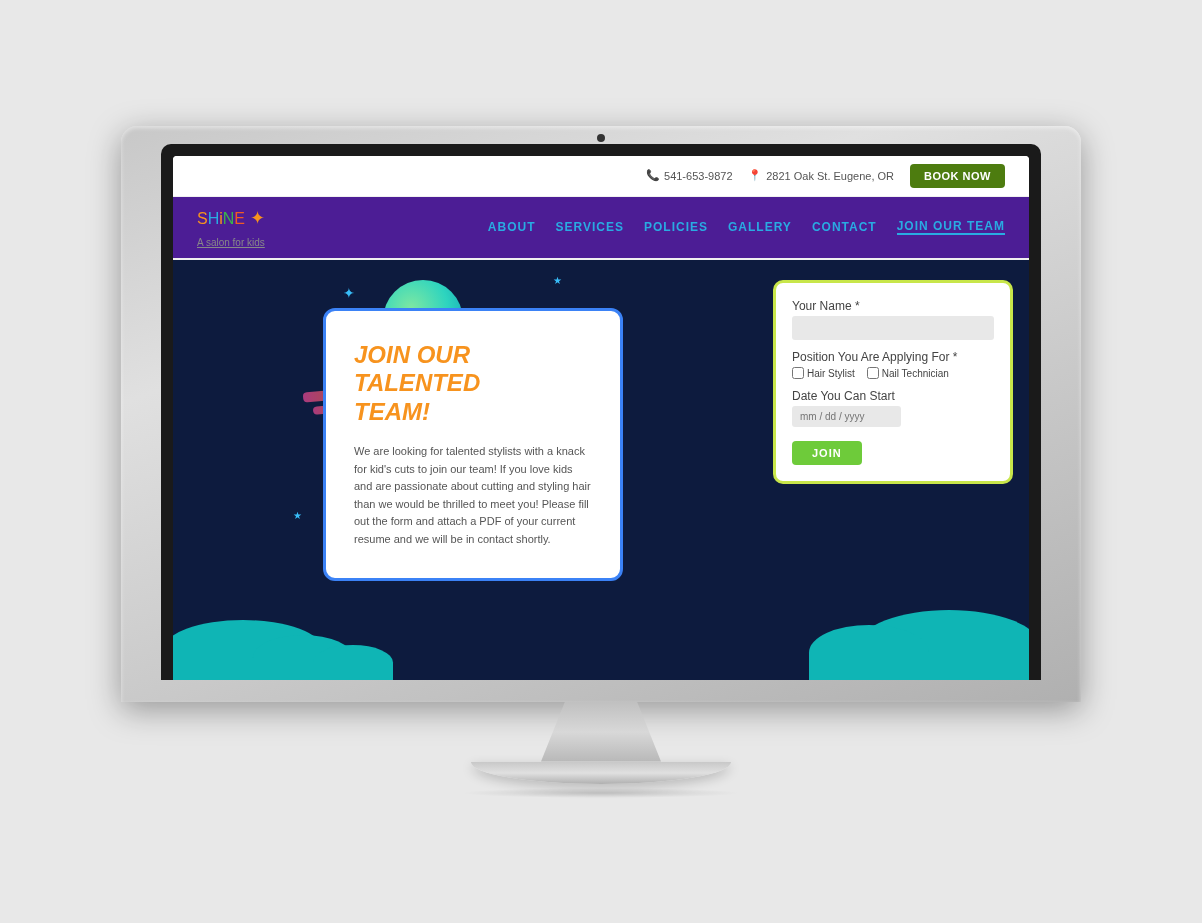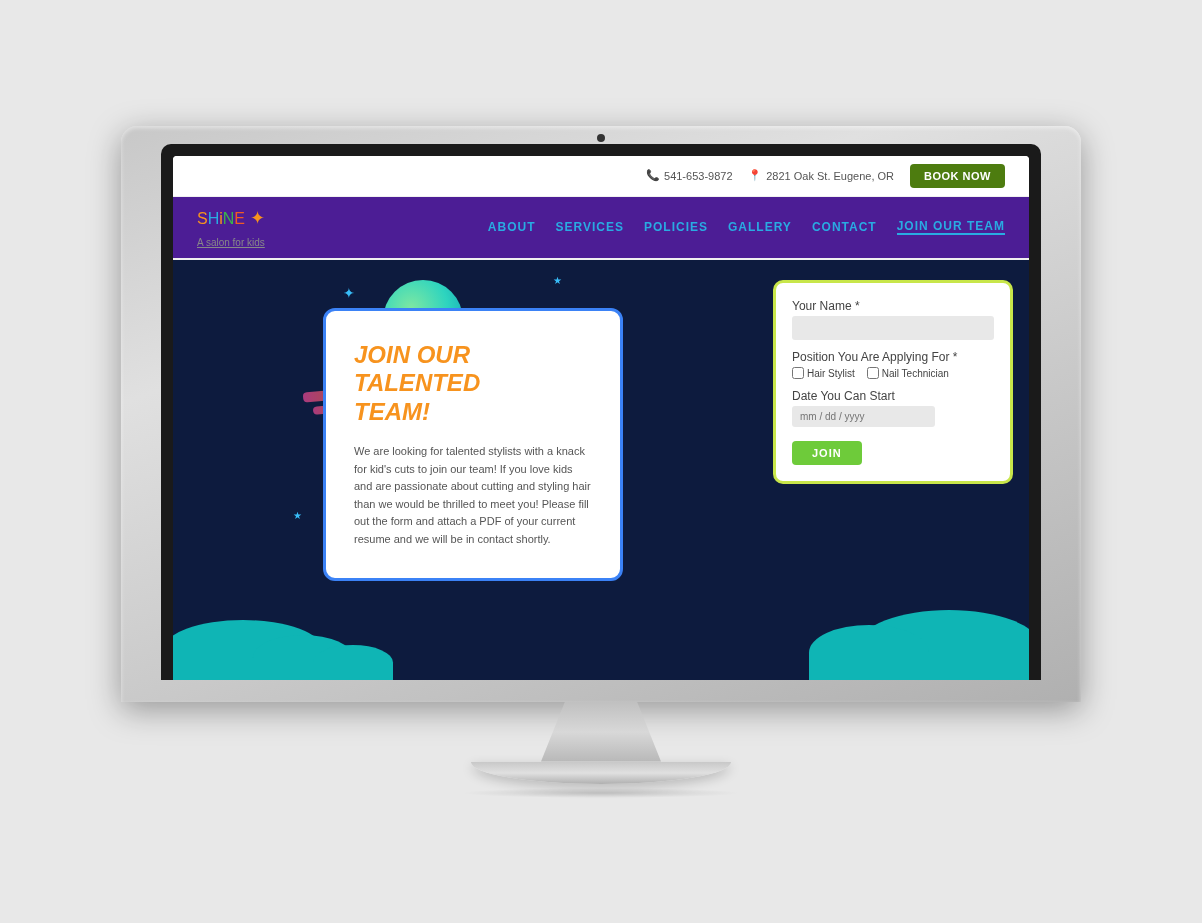--- a/index.html
+++ b/index.html
@@ -292,21 +292,21 @@
       cursor: pointer;
     }
 
     .date-input {
       background: #e8e8e8;
       border: none;
       border-radius: 3px;
       padding: 5px 8px;
       font-size: 10px;
       color: #666;
-      width: 143px;
+      width: 109px;
     }
 
     .textarea-input {
       width: 100%;
       background: #e8e8e8;
       border: none;
       border-radius: 3px;
       padding: 6px 8px;
       font-size: 11px;
       resize: none;

